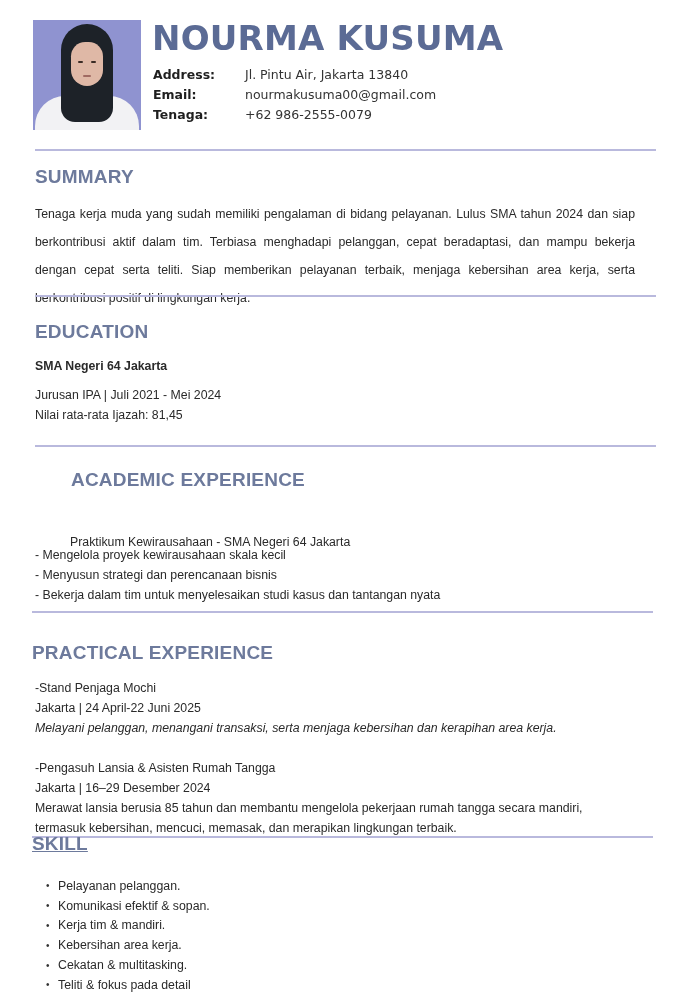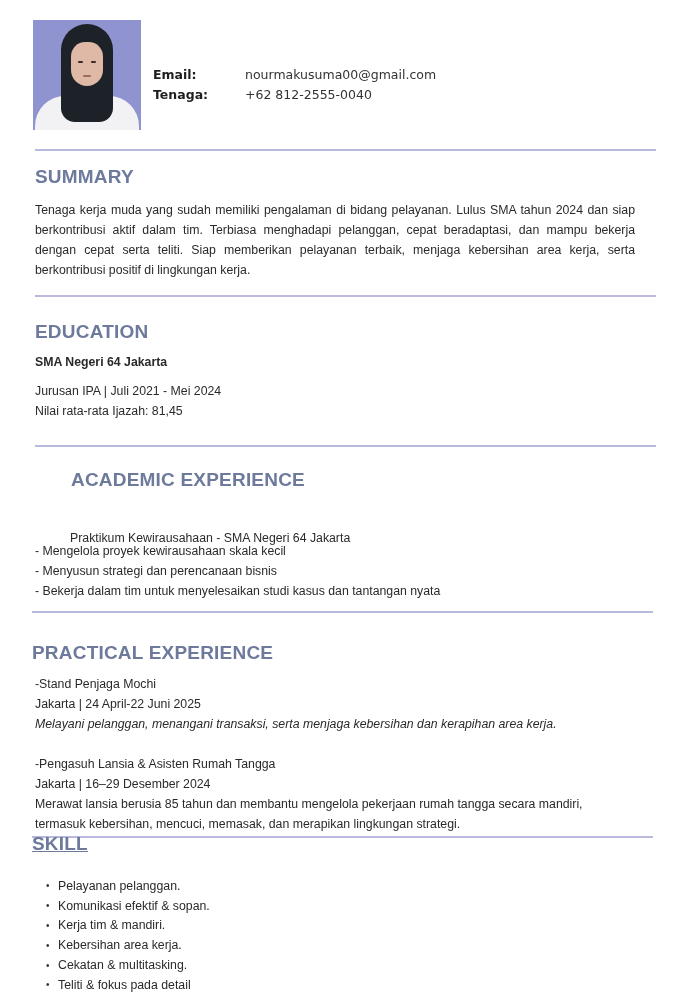--- a/index.html
+++ b/index.html
@@ -16,48 +16,53 @@
     .photo .mouth { position: absolute; left: 50px; top: 55px; width: 8px; height: 2px; background: #a06a62; border-radius: 1px; }
 
     .name { position: absolute; left: 119px; top: -2px; font-family: "DejaVu Sans", sans-serif; font-weight: bold; font-size: 34px; letter-spacing: 0.2px; color: #5b6b95; white-space: nowrap; }
     .contact { position: absolute; left: 120px; top: 44px; }
     .contact-row { display: flex; height: 20px; align-items: center; }
     .contact-label { width: 92px; font-family: "DejaVu Sans", sans-serif; font-weight: bold; font-size: 12.5px; color: #1f1f1f; }
     .contact-value { font-family: "DejaVu Sans", sans-serif; font-size: 12.5px; color: #333; }
 
     .divider { position: absolute; left: 35px; width: 621px; height: 2px; background: #b9b9dd; }
     .section-title { position: absolute; left: 35px; font-weight: bold; font-size: 19px; color: #6d7a9c; letter-spacing: 0.2px; }
-    .text { position: absolute; left: 35px; font-size: 12.3px; line-height: 20px; color: #2a2a2a; }
+    .text { position: absolute; left: 35px; font-size: 12.3px; line-height: 28px; color: #2a2a2a; }
     .justify { width: 600px; text-align: justify; }
     .bold { font-weight: bold; }
 
     .skills { position: absolute; left: 46px; top: 876px; list-style: none; }
     .skills li { display: flex; align-items: center; height: 19.8px; font-size: 12.3px; color: #2a2a2a; }
     .skills .bullet { width: 12px; font-size: 10px; color: #333; }
   </style>
 </head>
 <body>
 
 <div class="header">
   <div class="photo">
     <div class="shirt"></div>
     <div class="hijab"></div>
     <div class="face"></div>
     <div class="eye l"></div>
     <div class="eye r"></div>
     <div class="mouth"></div>
   </div>
+  <div class="name">NOURMA KUSUMA</div>
   <div class="contact">
+    <div class="contact-row">
+      <span class="contact-label">Address:</span>
+      <span class="contact-value">Jl. Pintu Air, Jakarta 13840</span>
+    </div>
     <div class="contact-row">
       <span class="contact-label">Email:</span>
       <span class="contact-value">nourmakusuma00@gmail.com</span>
     </div>
     <div class="contact-row">
       <span class="contact-label">Tenaga:</span>
-      <span class="contact-value">+62 812-2555-0040</span>
+      <span class="contact-value">+62 986-2555-0079</span>
     </div>
   </div>
 </div>
 
 <div class="divider" style="top:149px;"></div>
 
 <div class="section-title" style="top:166px;">SUMMARY</div>
 <div class="text justify" style="top:200px;">Tenaga kerja muda yang sudah memiliki pengalaman di bidang pelayanan. Lulus SMA tahun 2024 dan siap berkontribusi aktif dalam tim. Terbiasa menghadapi pelanggan, cepat beradaptasi, dan mampu bekerja dengan cepat serta teliti. Siap memberikan pelayanan terbaik, menjaga kebersihan area kerja, serta berkontribusi positif di lingkungan kerja.</div>
 
 <div class="divider" style="top:295px;"></div>
@@ -77,21 +82,21 @@
 
 <div class="divider" style="left:32px; top:611px;"></div>
 
 <div class="section-title" style="left:32px; top:642px;">PRACTICAL EXPERIENCE</div>
 <div class="text" style="top:674px;">-Stand Penjaga Mochi</div>
 <div class="text" style="top:694px;text-align:center;">Jakarta | 24 April-22 Juni 2025</div>
 <div class="text" style="top:714px;font-style:italic;">Melayani pelanggan, menangani transaksi, serta menjaga kebersihan dan kerapihan area kerja.</div>
 <div class="text" style="top:754px;">-Pengasuh Lansia &amp; Asisten Rumah Tangga</div>
 <div class="text" style="top:774px;">Jakarta | 16–29 Desember 2024</div>
 <div class="text" style="top:794px;">Merawat lansia berusia 85 tahun dan membantu mengelola pekerjaan rumah tangga secara mandiri,</div>
-<div class="text" style="top:814px;">termasuk kebersihan, mencuci, memasak, dan merapikan lingkungan strategi.</div>
+<div class="text" style="top:814px;">termasuk kebersihan, mencuci, memasak, dan merapikan lingkungan terbaik.</div>
 
 <div class="divider" style="left:32px; top:836px;"></div>
 
 <div class="section-title" style="left:32px; top:833px;text-decoration:underline;">SKILL</div>
 <ul class="skills">
   <li>
       <span class="bullet">•</span>
       <span>Pelayanan pelanggan.</span>
     </li>
   <li>

